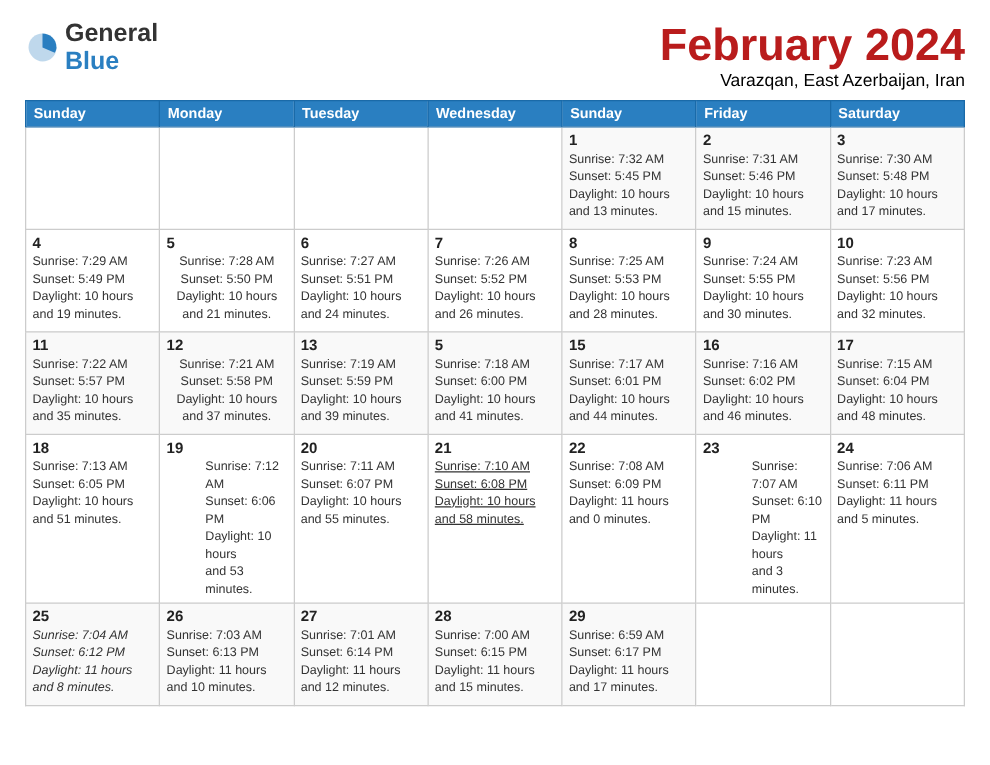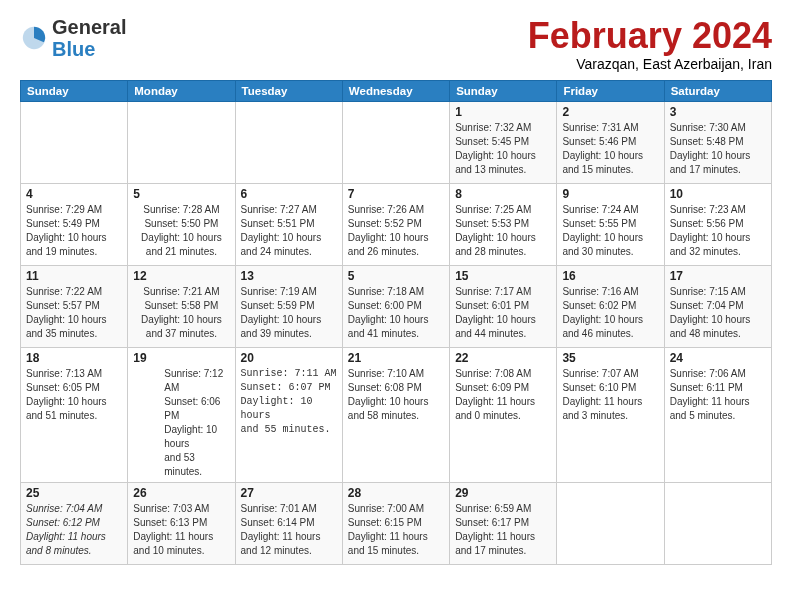--- a/index.html
+++ b/index.html
@@ -245,21 +245,21 @@
           <td>
             <span class="day-number">16</span>
             <div class="day-info" style="white-space: pre-line;">Sunrise: 7:16 AM
 Sunset: 6:02 PM
 Daylight: 10 hours
 and 46 minutes.</div>
           </td>
           <td>
             <span class="day-number">17</span>
             <div class="day-info" style="white-space: pre-line;">Sunrise: 7:15 AM
-Sunset: 7:04 PM
+Sunset: 6:04 PM
 Daylight: 10 hours
 and 48 minutes.</div>
           </td>
         </tr>
         <tr>
           <td>
             <span class="day-number">18</span>
             <div class="day-info" style="white-space: pre-line;">Sunrise: 7:13 AM
 Sunset: 6:05 PM
 Daylight: 10 hours
@@ -267,42 +267,42 @@
           </td>
           <td>
             <span class="day-number">19</span>
             <div class="day-info" style="white-space: pre-line; margin-left: 31px;">Sunrise: 7:12 AM
 Sunset: 6:06 PM
 Daylight: 10 hours
 and 53 minutes.</div>
           </td>
           <td>
             <span class="day-number">20</span>
-            <div class="day-info" style="white-space: pre-line; font-family: Liberation Mono, monospace;">Sunrise: 7:11 AM
+            <div class="day-info" style="white-space: pre-line;">Sunrise: 7:11 AM
 Sunset: 6:07 PM
 Daylight: 10 hours
 and 55 minutes.</div>
           </td>
           <td>
             <span class="day-number">21</span>
-            <div class="day-info" style="white-space: pre-line;">Sunrise: 7:10 AM
+            <div class="day-info" style="white-space: pre-line; text-decoration: underline;">Sunrise: 7:10 AM
 Sunset: 6:08 PM
 Daylight: 10 hours
 and 58 minutes.</div>
           </td>
           <td>
             <span class="day-number">22</span>
             <div class="day-info" style="white-space: pre-line;">Sunrise: 7:08 AM
 Sunset: 6:09 PM
 Daylight: 11 hours
 and 0 minutes.</div>
           </td>
           <td>
-            <span class="day-number">35</span>
-            <div class="day-info" style="white-space: pre-line;">Sunrise: 7:07 AM
+            <span class="day-number">23</span>
+            <div class="day-info" style="white-space: pre-line; margin-left: 39px;">Sunrise: 7:07 AM
 Sunset: 6:10 PM
 Daylight: 11 hours
 and 3 minutes.</div>
           </td>
           <td>
             <span class="day-number">24</span>
             <div class="day-info" style="white-space: pre-line;">Sunrise: 7:06 AM
 Sunset: 6:11 PM
 Daylight: 11 hours
 and 5 minutes.</div>

